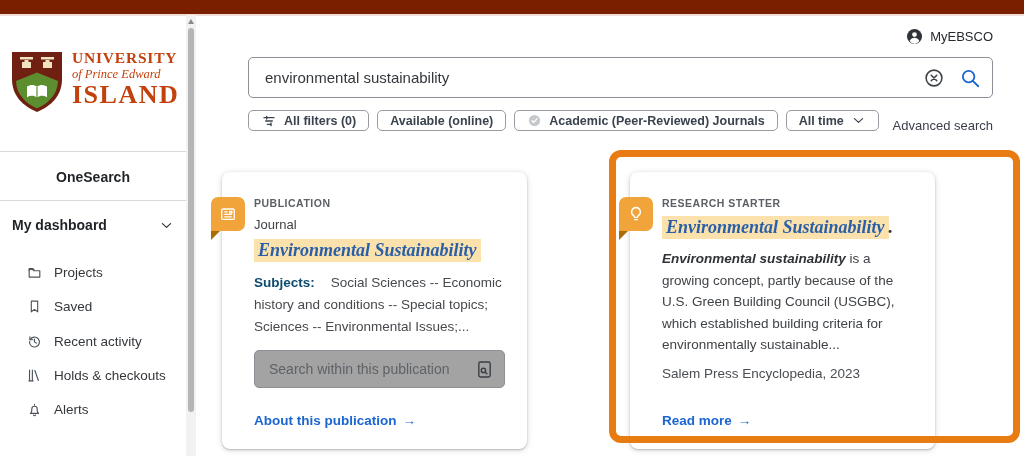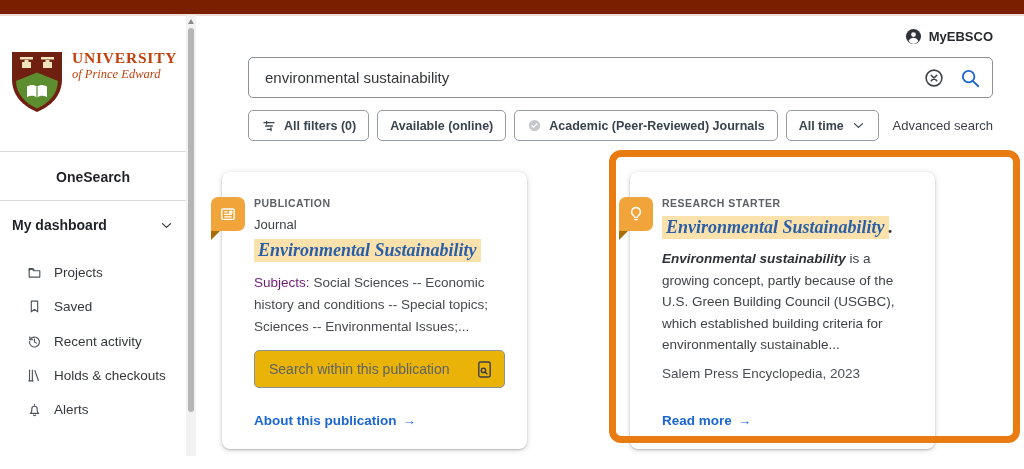--- a/index.html
+++ b/index.html
@@ -24,32 +24,32 @@
             padding-left:26px;box-sizing:border-box;font-size:13.5px;color:#33373c;cursor:pointer}
   .nav-item svg{width:17px;height:17px;color:#4e545b;flex:none}
 
   
   .vtrack{position:absolute;left:186px;top:15px;width:10px;height:441px;background:#f2f2f2;cursor:pointer}
   .varrow{position:absolute;left:2px;top:4px;width:0;height:0;border-left:3px solid transparent;border-right:3px solid transparent;border-bottom:5px solid #8a8a8a}
   .vthumb{position:absolute;left:2px;top:13px;width:6px;height:384px;background:#b5b5b5;border-radius:3px}
 
   
   .account{position:absolute;top:27px;right:31px;display:flex;align-items:center;gap:6px;
-           font-size:13px;font-weight:700;color:#26292d;cursor:pointer}
+           font-size:13px;font-weight:400;color:#26292d;cursor:pointer}
 
   
   .searchbar{position:absolute;left:248px;top:57px;width:745px;height:41px;box-sizing:border-box;
              border:1px solid #8b9096;border-radius:5px;background:#fff;display:flex;align-items:center}
   .search-input{flex:1;border:none;outline:none;font-size:15px;color:#33373c;padding:0 0 0 16px;
                 font-family:inherit;background:transparent}
   .icon-btn{width:36px;height:38px;display:flex;align-items:center;justify-content:center;cursor:pointer;flex:none}
 
   
   .filters{position:absolute;left:248px;top:110px;display:flex;gap:8px}
-  .chip{height:31px;box-sizing:border-box;border:1px solid #979ca3;border-radius:5px;background:#fff;
+  .chip{height:21px;box-sizing:border-box;border:1px solid #979ca3;border-radius:5px;background:#fff;
         display:flex;align-items:center;gap:7px;padding:0 12px;font-size:12.5px;font-weight:600;
         color:#3a434e;cursor:pointer;white-space:nowrap}
   .chip svg{flex:none}
   .advanced{position:absolute;top:118px;right:31px;font-size:13px;font-weight:400;color:#3a3f49;cursor:pointer}
 
   
   .card{position:absolute;top:172px;width:305px;height:277px;background:#fff;border-radius:8px;
         box-shadow:0 1px 2px rgba(0,0,0,.22),0 1px 6px rgba(0,0,0,.15)}
   #pub-card{left:222px}
   #rs-card{left:630px}
@@ -59,23 +59,23 @@
                 border-top:9px solid #a86e05;border-right:9px solid transparent}
   .badge svg{width:20px;height:20px}
   .card-body{position:absolute;left:32px;top:25px;right:22px}
   .kicker{font-size:10.5px;font-weight:700;letter-spacing:.5px;color:#5c6167}
   .pubtype{font-size:13px;color:#3f4347;margin-top:8px}
   .card-title{margin-top:7px;font-family:"Liberation Serif",serif;font-style:italic;font-weight:700;
               font-size:18px;color:#2a5fa8;line-height:1.3}
   .hl{background:#fbe2ad;padding:1px 4px 2px}
   .rs-period{color:#2f3337}
   .meta{margin-top:10px;font-size:13.5px;line-height:22px;color:#46494d}
-  .meta .lbl{font-weight:400;color:#701a75;margin-right:4px}
+  .meta .lbl{font-weight:700;color:#0c4a6e;margin-right:16px}
   .pub-search{margin-top:12px;height:38px;box-sizing:border-box;border:1px solid #8b9096;border-radius:5px;
-              display:flex;align-items:center;background:#eab308}
+              display:flex;align-items:center;background:#a3a3a3}
   .pub-search input{flex:1;border:0;outline:0;font-size:14px;padding-left:14px;color:#33373c;font-family:inherit;background:transparent}
   .pub-search input::placeholder{color:#5e6368;opacity:1}
   .doc-btn{width:40px;display:flex;justify-content:center;align-items:center;cursor:pointer}
   .rs-snippet{font-size:13.5px;line-height:21.5px;color:#3f4347;margin-top:9px}
   .rs-lead{font-weight:700;font-style:italic;color:#2f3337}
   .rs-source{margin-top:10px;font-size:13.5px;color:#4a4e53}
   .card-link{position:absolute;left:32px;bottom:21px;font-size:13.5px;font-weight:700;color:#1b66d1;
              cursor:pointer;display:flex;gap:6px;align-items:center}
   .arrow{font-weight:700}
 
@@ -101,20 +101,21 @@
         <rect x="14.5" y="10" width="4" height="2"></rect>
         <rect x="35.5" y="10" width="4" height="2"></rect>
       </g>
       <path d="M27 58.5C16.5 53.5 6.5 45.5 6 31l21-8.5L48 31c-.5 14.5-10.5 22.5-21 27.5z" fill="#5c8d2e"></path>
       <path d="M17 36.5c3.5-2.2 6.8-2.2 10 .3 3.2-2.5 6.5-2.5 10-.3v10.8c-3.5-2-6.8-2-10 .4-3.2-2.4-6.5-2.4-10-.4z" fill="#fff"></path>
       <path d="M27 37v11" stroke="#5c8d2e" stroke-width="1.2"></path>
     </svg>
     <div class="logo-text">
       <div class="logo-l1">UNIVERSITY</div>
       <div class="logo-l2">of Prince Edward</div>
+      <div class="logo-l3">ISLAND</div>
     </div>
   </div>
 
   <div class="divider" style="top:151px"></div>
   <div class="onesearch">OneSearch</div>
   <div class="divider" style="top:200px"></div>
 
   <div class="dash">
     <span>My dashboard</span>
     <svg viewBox="0 0 24 24" fill="none" stroke="currentColor" stroke-width="2" stroke-linecap="round" stroke-linejoin="round">

